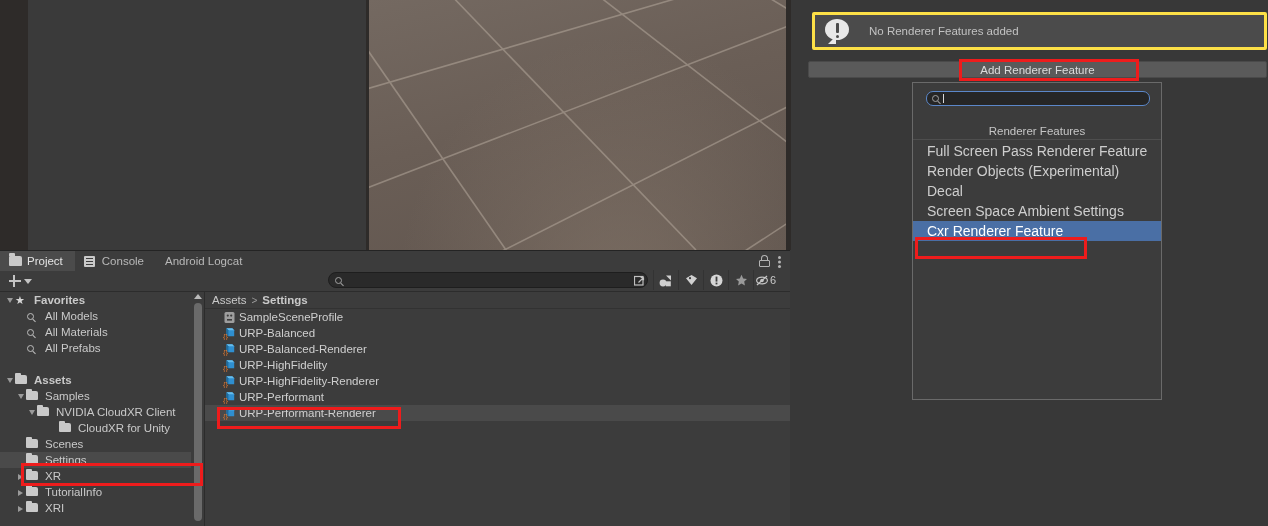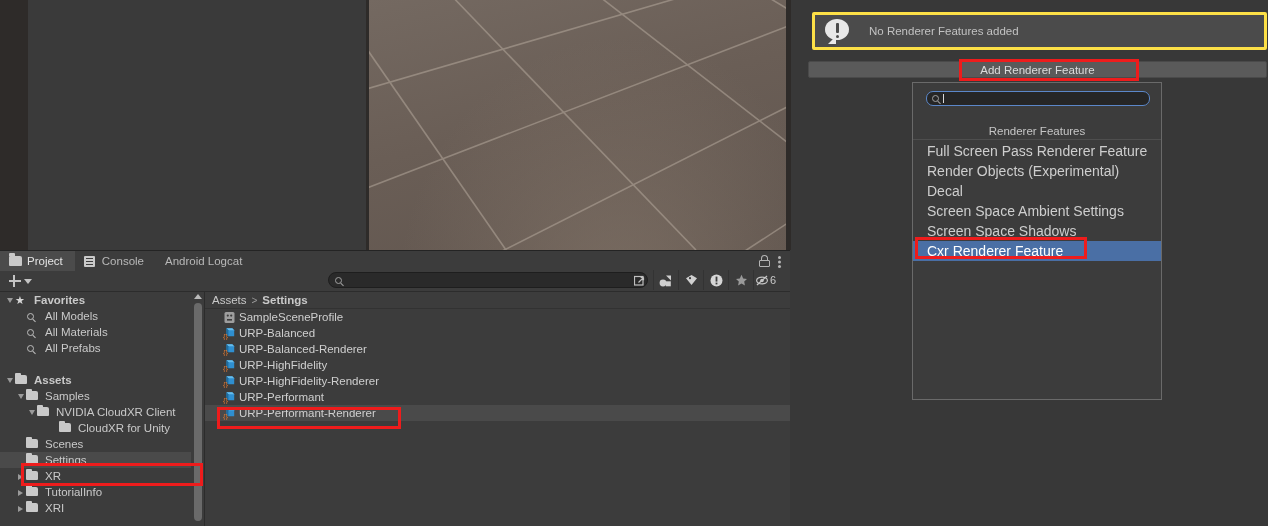--- a/index.html
+++ b/index.html
@@ -605,21 +605,20 @@
       <span class="dd-caret"></span>
       <span style="font-size:10px;color:#cfcfcf;"></span>
     </div>
     <div class="dd-title">Renderer Features</div>
     <div class="dd-sep"></div>
     <div class="dd-list" id="ddList">
         <div class="dd-item">Full Screen Pass Renderer Feature</div>
         <div class="dd-item">Render Objects (Experimental)</div>
         <div class="dd-item">Decal</div>
         <div class="dd-item">Screen Space Ambient Settings</div>
-        <div class="dd-item">Screen Space Shadows</div>
         <div class="dd-item selected">Cxr Renderer Feature</div>
       </div>
   </div>
 
   <div id="annoLayer">
       <div class="redbox" style="left: 959px; top: 59px; width: 180px; height: 22px; border-color: rgb(238, 28, 28);"></div>
       <div class="redbox" style="left: 915px; top: 237px; width: 172px; height: 22px; border-color: rgb(238, 28, 28);"></div>
       <div class="redbox" style="left: 217px; top: 407px; width: 184px; height: 22px; border-color: rgb(238, 28, 28);"></div>
       <div class="redbox" style="left: 21px; top: 463px; width: 182px; height: 23px; border-color: rgb(238, 28, 28);"></div>
     </div>

